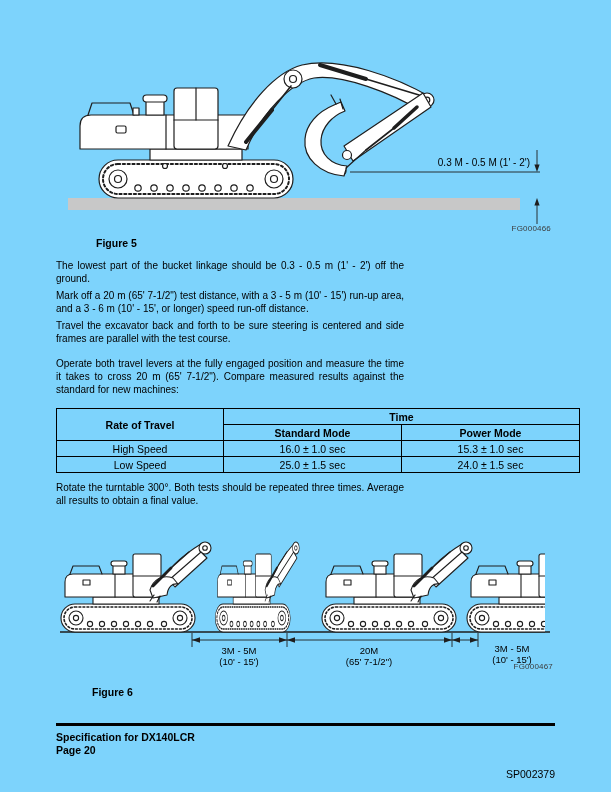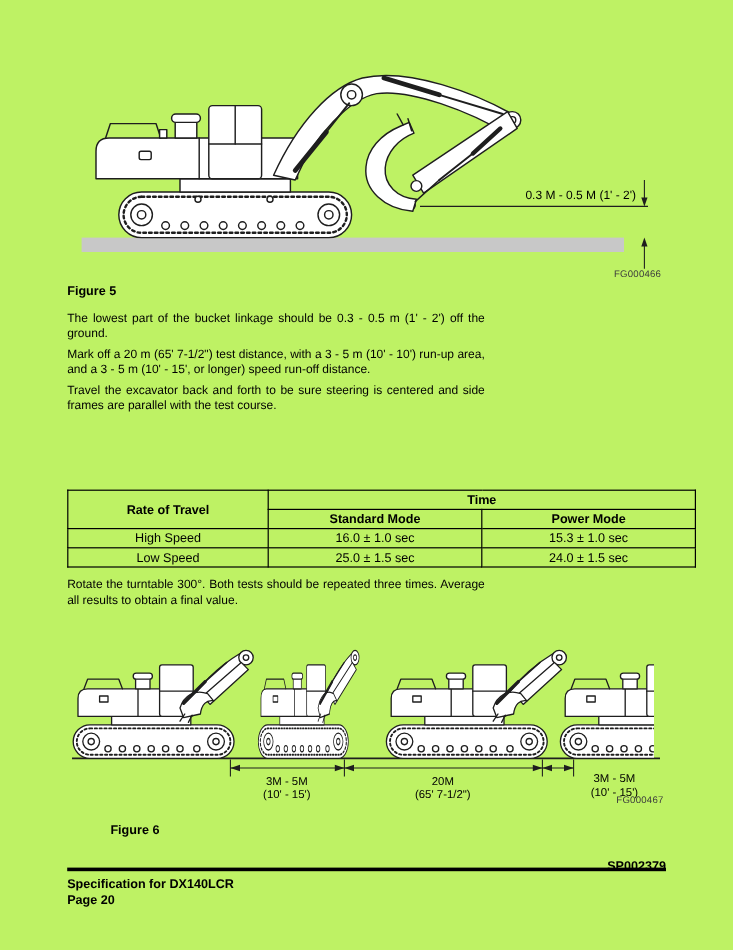--- a/index.html
+++ b/index.html
@@ -1,39 +1,39 @@
 <!DOCTYPE html>
 <html><head>
 <meta charset="utf-8">
 <style>
   html,body{margin:0;padding:0;background:#fff;}
-  .page{position:relative;width:611px;height:792px;background:#bef264;
+  .page{position:relative;width:611px;height:792px;background:#7dd3fc;
         font-family:"Liberation Sans",sans-serif;color:#000;overflow:hidden;}
   .fig-svg{position:absolute;left:0;display:block;}
   .fig5-svg{top:0;}
   .fig6-svg{top:523px;}
   .fg-code{position:absolute;font-size:8px;color:#3c3c3c;letter-spacing:0.2px;}
   .fg5{top:224px;right:60px;}
   .fg6{top:662px;right:58px;}
   .caption{position:absolute;left:56px;font-size:10.5px;font-weight:bold;}
-  .cap5{top:237px;}
+  .cap5{top:237px;margin-left:40px;}
   .cap6{top:686px;padding-left:36px;}
   .para{position:absolute;left:56px;width:348px;margin:0;
         font-size:10px;line-height:13px;text-align:justify;}
   .p1{top:259px;} .p2{top:289px;} .p3{top:319px;} .p4{top:357px;} .p5{top:481px;}
   .spec-table{position:absolute;left:56px;top:408px;width:524px;
               border-collapse:collapse;table-layout:fixed;font-size:10.5px;}
   .spec-table td{border:1px solid #000;text-align:center;vertical-align:middle;
                  height:15px;padding:0;}
   .spec-table td.hd{font-weight:bold;}
   .col1{width:166px;} .col2{width:168px;} .col3{width:165px;}
   .footer-rule{position:absolute;left:56px;top:723px;width:499px;height:3px;background:#000;}
   .f-title{position:absolute;left:56px;top:731px;font-size:10.5px;font-weight:bold;}
   .f-page{position:absolute;left:56px;top:744px;font-size:10.5px;font-weight:bold;}
-  .f-code{position:absolute;right:56px;top:716px;font-size:10.5px;font-weight:bold;}
+  .f-code{position:absolute;right:56px;top:768px;font-size:10.5px;font-weight:normal;}
   svg text{font-family:"Liberation Sans",sans-serif;}
 </style>
 </head>
 <body>
 
 <div class="page">
 
   <svg class="fig-svg fig5-svg" width="611" height="240" viewBox="0 0 611 240">
 
     <rect x="68" y="198" width="452" height="12" fill="#c8c8c8"></rect>
@@ -102,22 +102,23 @@
     </g>
     <polygon points="537,172 534.4,164.5 539.6,164.5" fill="#1e1e1e"></polygon>
     <polygon points="537,198 534.4,205.5 539.6,205.5" fill="#1e1e1e"></polygon>
     <text x="530" y="166" text-anchor="end" font-size="10" fill="#000">0.3 M - 0.5 M (1' - 2')</text>
   </svg>
 
   <div class="fg-code fg5">FG000466</div>
   <div class="caption cap5">Figure 5</div>
 
   <p class="para p1">The lowest part of the bucket linkage should be 0.3 - 0.5 m (1' - 2') off the ground.</p>
-  <p class="para p2">Mark off a 20 m (65' 7-1/2") test distance, with a 3 - 5 m (10' - 10') run-up area, and a 3 - 5 m (10' - 15', or longer) speed run-off distance.</p>
+  <p class="para p2">Mark off a 20 m (65' 7-1/2") test distance, with a 3 - 5 m (10' - 15') run-up area, and a 3 - 6 m (10' - 15', or longer) speed run-off distance.</p>
   <p class="para p3">Travel the excavator back and forth to be sure steering is centered and side frames are parallel with the test course.</p>
+  <p class="para p4">Operate both travel levers at the fully engaged position and measure the time it takes to cross 20 m (65' 7-1/2"). Compare measured results against the standard for new machines:</p>
 
   <table class="spec-table">
     <tbody>
         <tr>
       <td class="hd col1" rowspan="2">Rate of Travel</td>
       <td class="hd" colspan="2">Time</td>
     </tr>
     <tr>
       <td class="hd col2">Standard Mode</td>
       <td class="hd col3">Power Mode</td>

